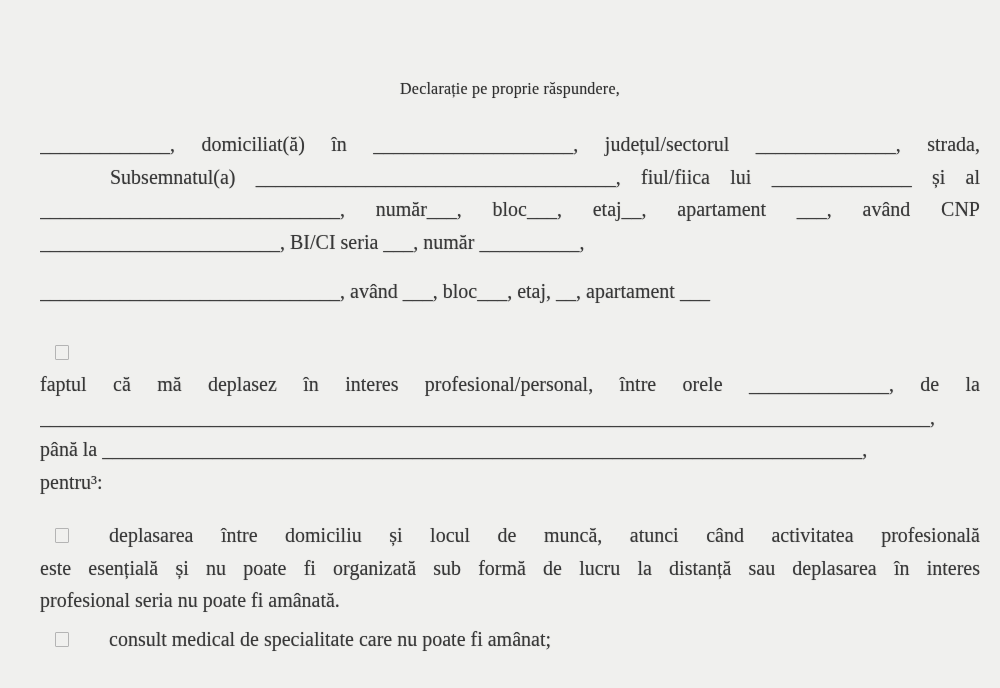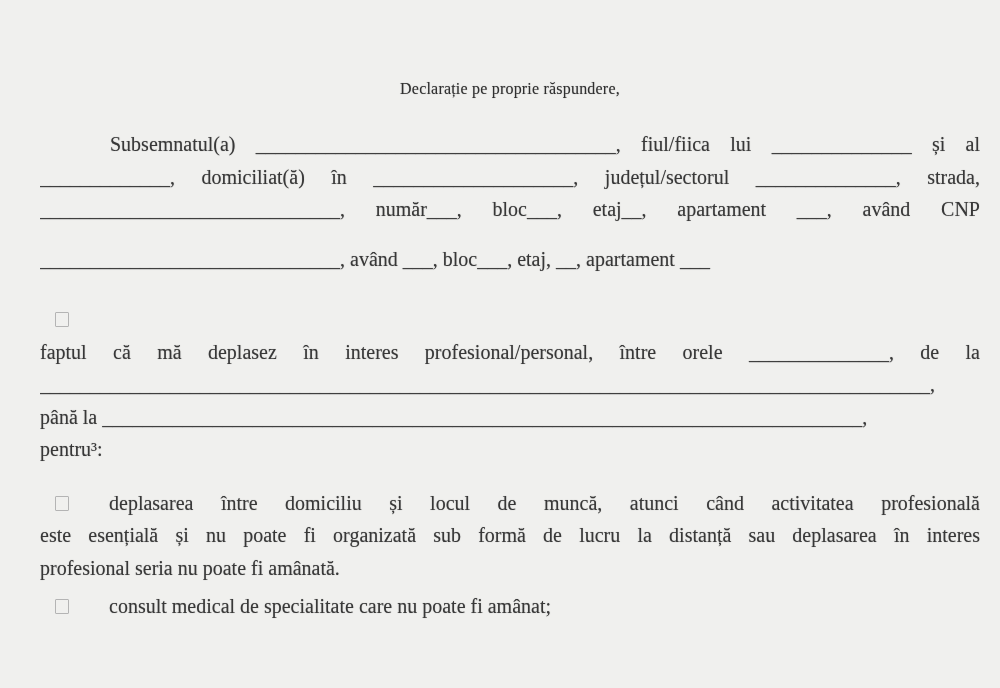--- a/index.html
+++ b/index.html
@@ -69,23 +69,24 @@
 </head>
 <body>
 
 <div class="scan-artifacts"></div>
 
 <div class="page">
 
   <h1 class="title">Declarație pe proprie răspundere,</h1>
 
   <div class="para mt-identity">
+    <div class="line jl">_____________, domiciliat(ă) în ____________________, județul/sectorul ______________, strada,</div>
     <div class="line jl indent">Subsemnatul(a) ____________________________________, fiul/fiica lui ______________ și al</div>
-    <div class="line jl">_____________, domiciliat(ă) în ____________________, județul/sectorul ______________, strada,</div>
     <div class="line jl">______________________________, număr___, bloc___, etaj__, apartament ___, având CNP</div>
+    <div class="line ll">________________________, BI/CI seria ___, număr __________,</div>
   </div>
 
   <div class="para mt-residence">
     <div class="line ll">______________________________, având ___, bloc___, etaj, __, apartament ___</div>
   </div>
 
   <div class="para mt-declaration">
     <div class="line jl"><span class="cb"></span></div>
     <div class="line jl">faptul că mă deplasez în interes profesional/personal, între orele ______________, de la</div>
     <div class="line ll">_________________________________________________________________________________________,</div>

